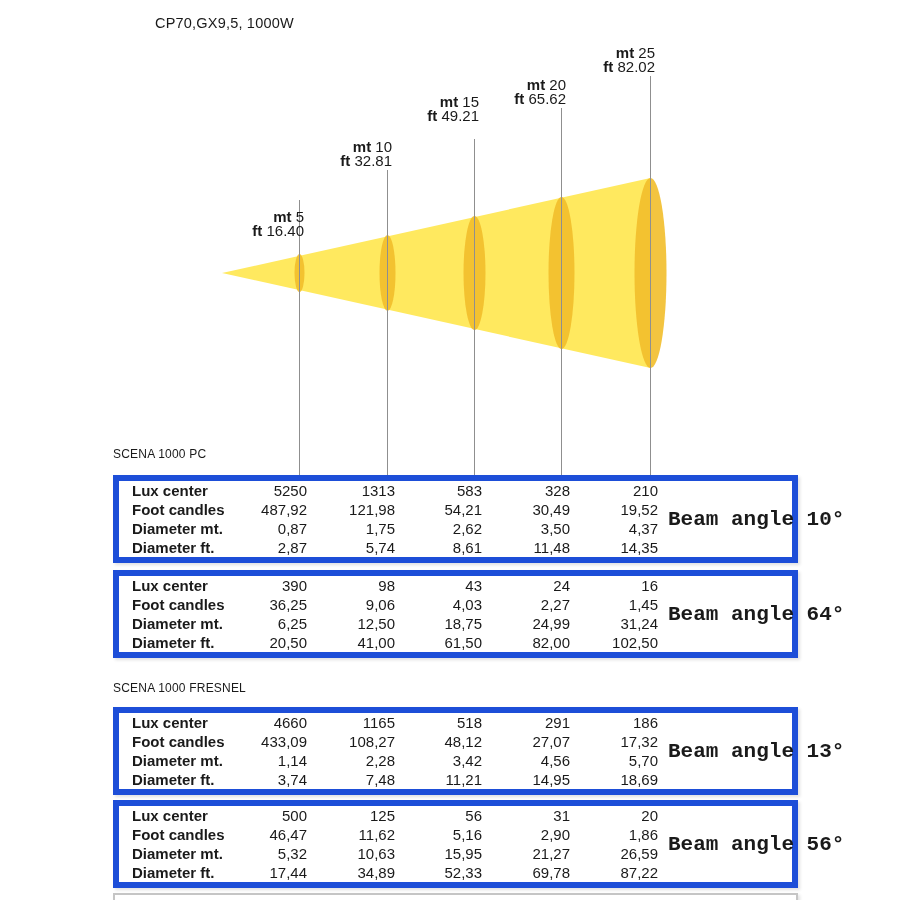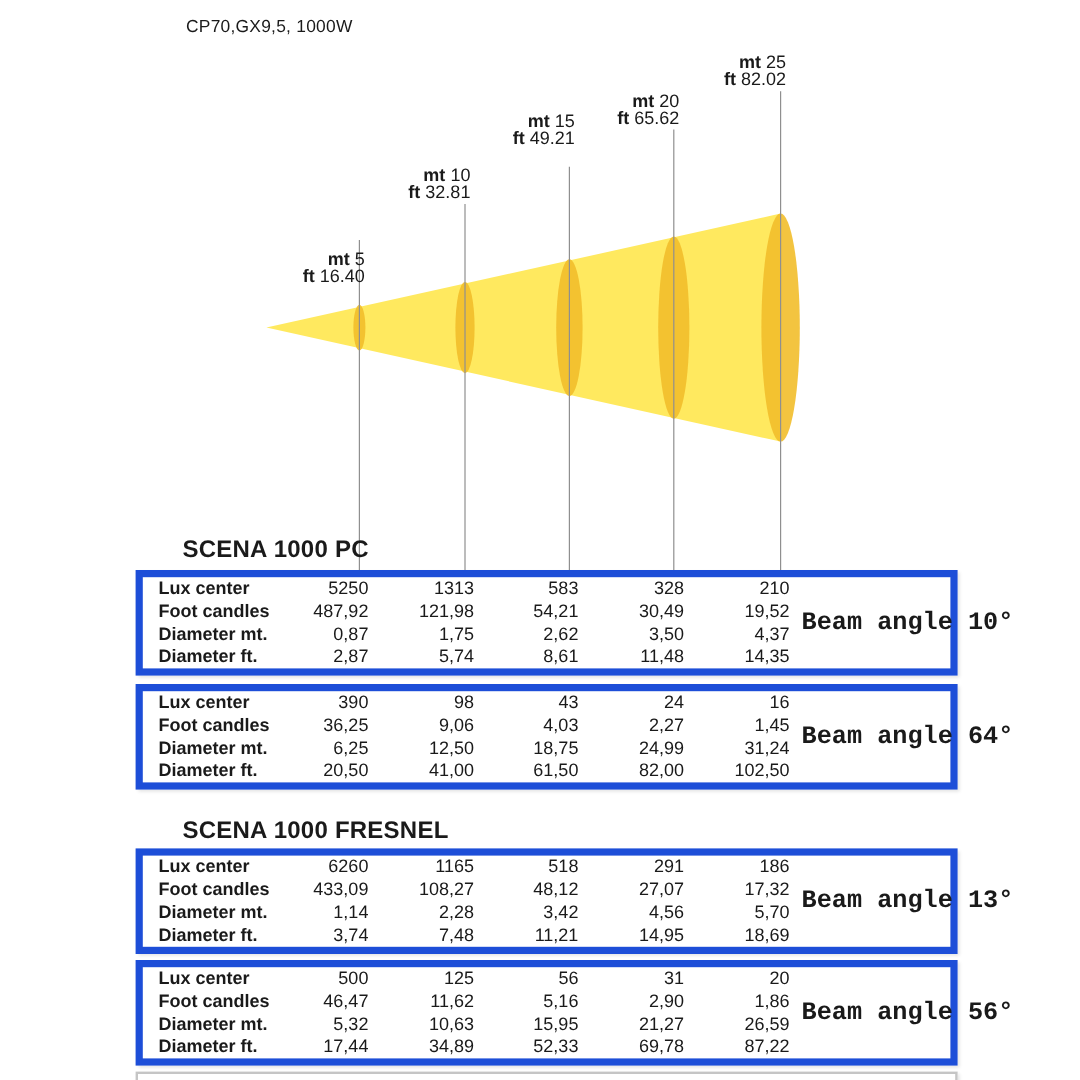--- a/index.html
+++ b/index.html
@@ -13,21 +13,21 @@
   .page-title{left:155px;top:15px;font-size:14.5px;letter-spacing:.2px;}
   
   #beam-svg{left:0;top:0;}
   
   .dlabel{
     width:120px;text-align:right;font-size:15px;line-height:14px;
     white-space:nowrap;
   }
   .dlabel .b{font-weight:bold;}
   
-  .section-heading{left:113px;font-weight:bold;font-size:20px;letter-spacing:.2px;margin-left:39px;}
+  .section-heading{left:113px;font-weight:normal;font-size:12px;letter-spacing:.2px;}
   
   .box{
     left:113px;width:685px;height:88px;box-sizing:border-box;
     border:6px solid #1d4ed8;background:#ffffff;
     box-shadow:2px 2px 3px rgba(0,0,0,0.12);
     display:flex;align-items:center;
   }
   .rows{
     width:539px;flex:none;
     display:grid;
@@ -147,21 +147,21 @@
     <div class="num">102,50</div>
   </div>
   <div class="angle">Beam angle 64°</div>
 </div>
 
 <div class="abs section-heading" style="top:681px;">SCENA 1000 FRESNEL</div>
 
 <div class="abs box" style="top:707px;">
   <div class="rows">
     <div class="rlabel">Lux center</div>
-    <div class="num">6260</div>
+    <div class="num">4660</div>
     <div class="num">1165</div>
     <div class="num">518</div>
     <div class="num">291</div>
     <div class="num">186</div>
     <div class="rlabel">Foot candles</div>
     <div class="num">433,09</div>
     <div class="num">108,27</div>
     <div class="num">48,12</div>
     <div class="num">27,07</div>
     <div class="num">17,32</div>

